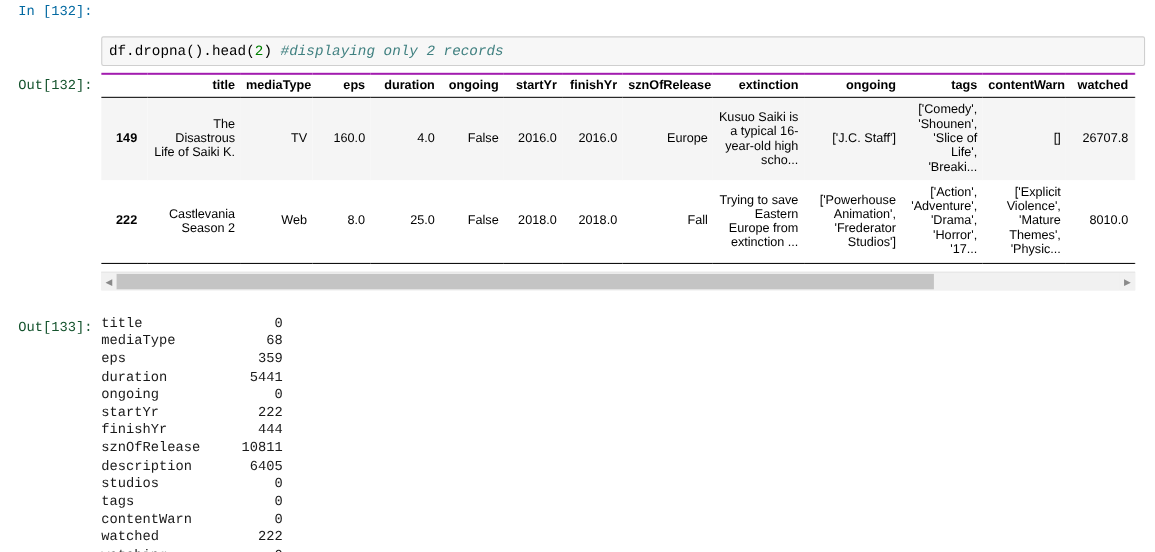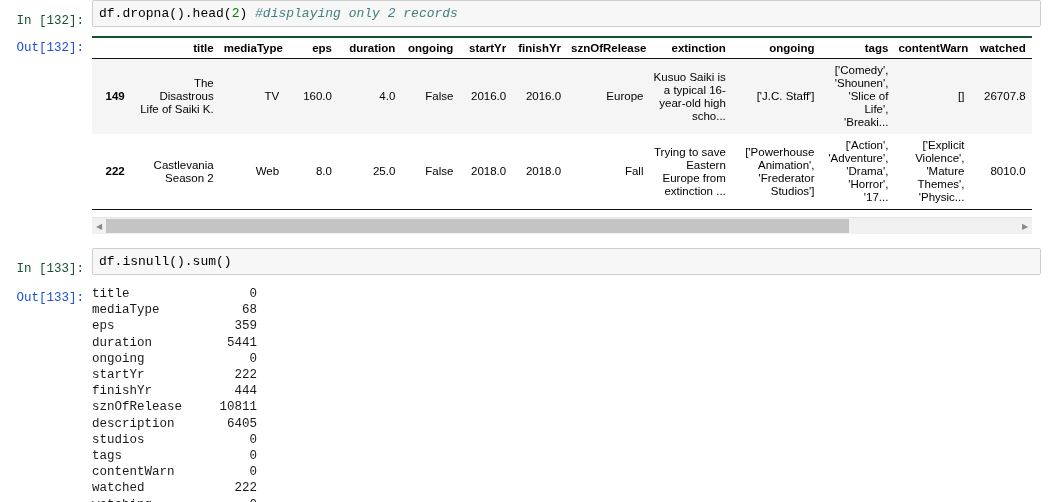--- a/index.html
+++ b/index.html
@@ -27,28 +27,29 @@
     width: 92px;
     min-width: 92px;
     text-align: right;
     padding-right: 8px;
     box-sizing: border-box;
     font-family: "Liberation Mono", monospace;
     font-size: 12.5px;
     line-height: 17px;
     white-space: pre;
   }
-  .prompt.in  { color: #14532d; padding-top: 13px; }
-  .prompt.out { color: #1d4ed8; padding-top: 4px; }
+  .prompt.in  { color: #0369a1; padding-top: 3px; }
+  .prompt.out { color: #14532d; padding-top: 4px; }
 
   
   .input-area {
     flex: 1;
     padding-right: 9px;
     box-sizing: border-box;
+    margin-top: 33px;
   }
   .code-box {
     background: #f7f7f7;
     border: 1px solid #cfcfcf;
     border-radius: 2px;
     padding: 4px 4px 4px 6px;
     font-family: "Liberation Mono", monospace;
     font-size: 13px;
     line-height: 17px;
     color: #000000;
@@ -73,21 +74,21 @@
     border-collapse: collapse;
     border: none;
     font-family: "Liberation Sans", sans-serif;
     font-size: 11.5px;
     color: #000000;
     table-layout: fixed;
     width: 1000px;
   }
   table.dataframe thead th {
     border-bottom: 1px solid #111111;
-    border-top: 2px solid #14532d;
+    border-top: 2px solid #a21caf;
     text-align: right;
     vertical-align: bottom;
     font-weight: bold;
     padding: 4px 5px 4px 5px;
     white-space: nowrap;
   }
   table.dataframe tbody td,
   table.dataframe tbody th {
     text-align: right;
     vertical-align: middle;
@@ -276,26 +277,20 @@
           <div class="hs-thumb" style="width: 81.5%;"></div>
         </div>
         <div class="hs-arrow">▶</div>
       </div>
 
     </div>
   </div>
 
   <div class="spacer-14"></div>
 
-  <div class="cell">
-    <div class="prompt in">In [133]:</div>
-    <div class="input-area">
-      <div class="code-box">df.isnull().sum()</div>
-    </div>
-  </div>
 
   <div class="spacer-8"></div>
 
   <div class="cell">
     <div class="prompt out">Out[133]:</div>
     <div class="out-area">
       <pre class="text-out">title                0
 mediaType           68
 eps                359
 duration          5441

